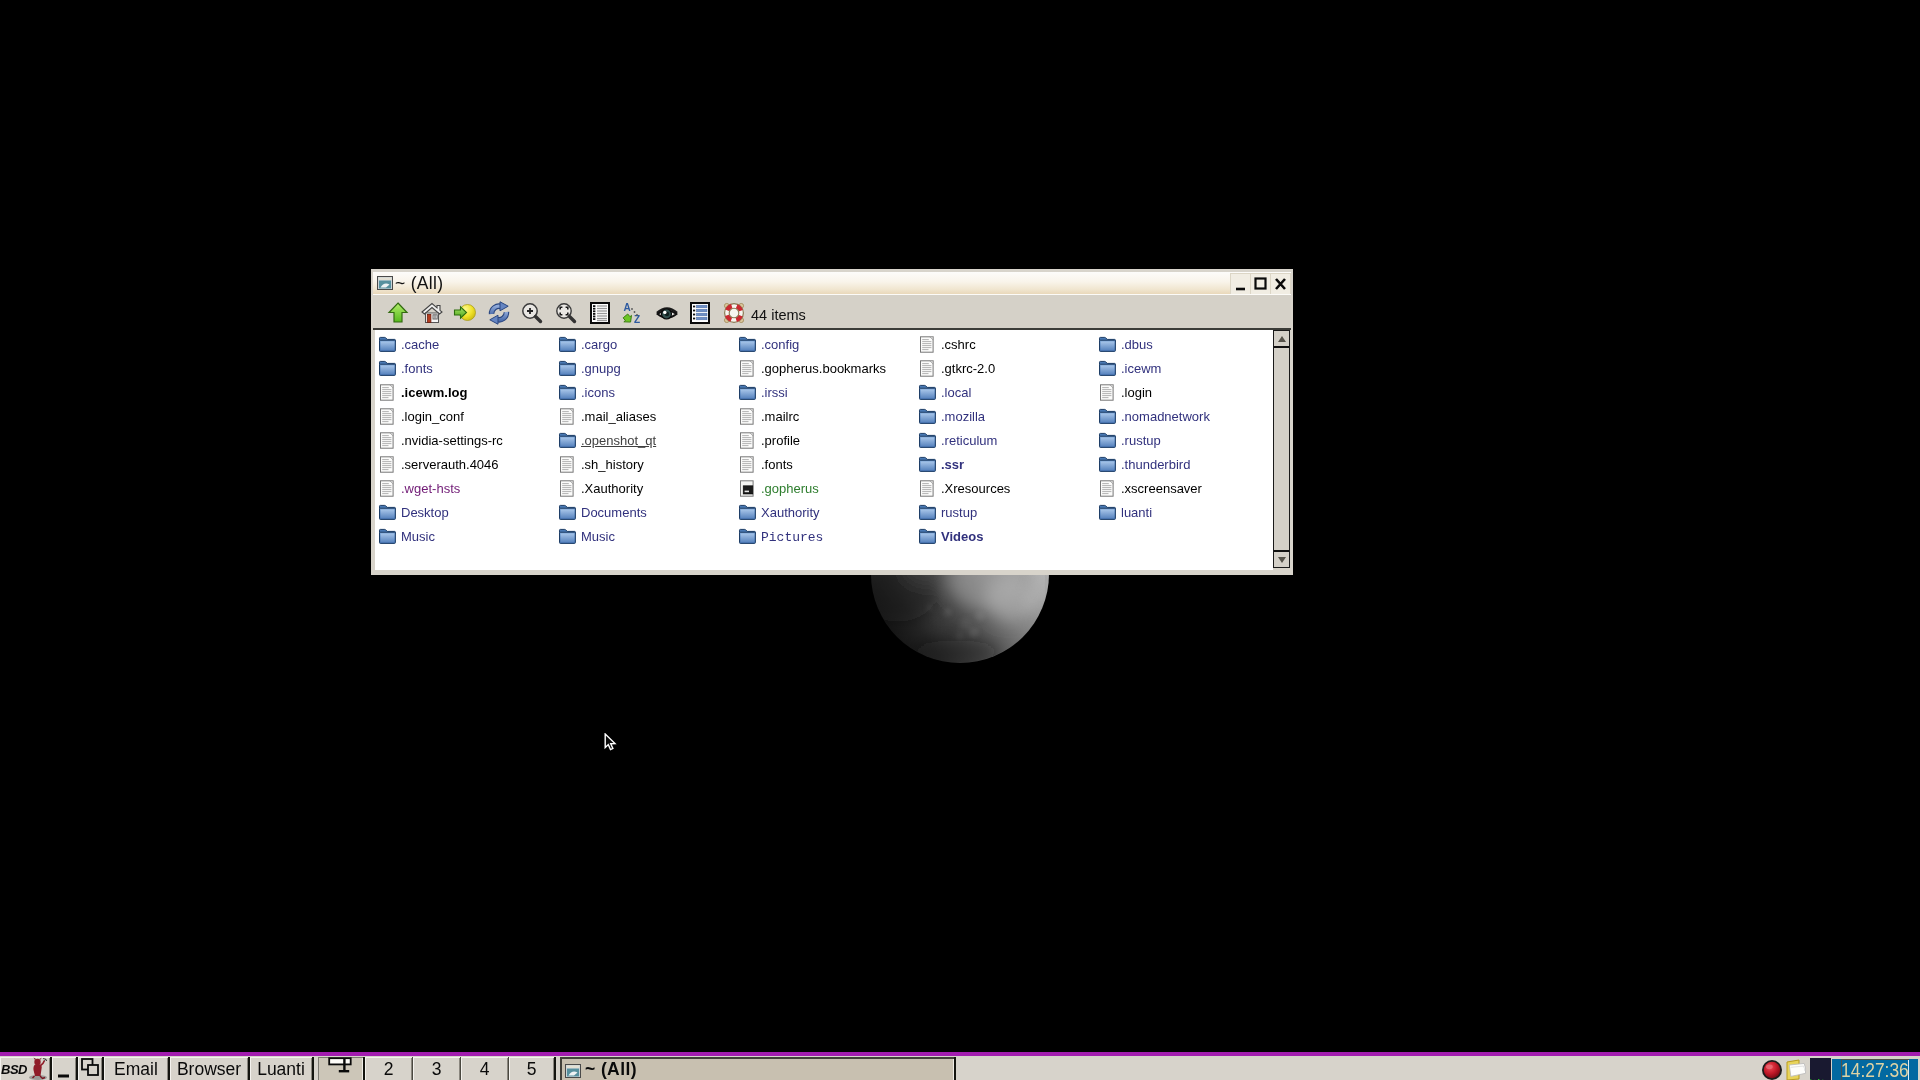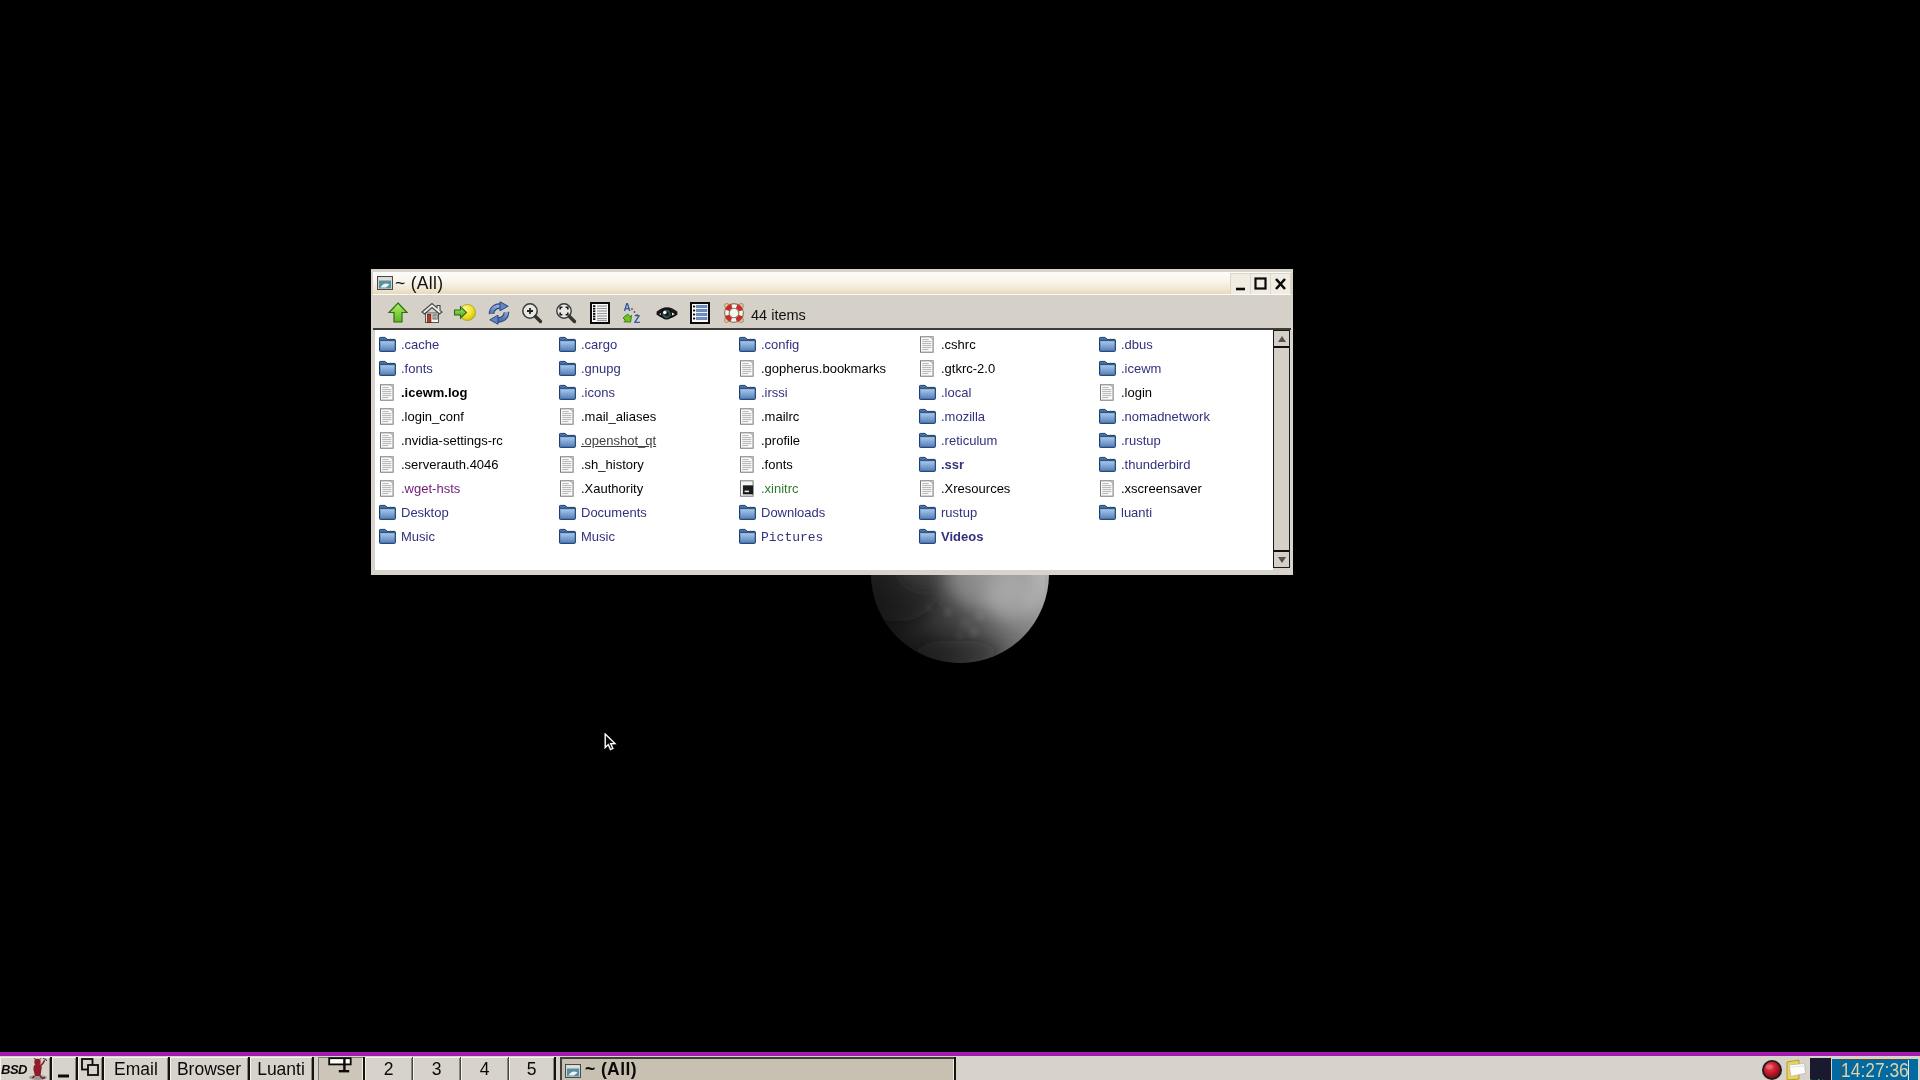--- a/index.html
+++ b/index.html
@@ -439,26 +439,26 @@
 <line x1="4.2" y1="7.6" x2="13.4" y2="7.6"></line>
             <line x1="4.2" y1="9.6" x2="13.4" y2="9.6"></line>
 <line x1="4.2" y1="11.6" x2="13.4" y2="11.6"></line>
             <line x1="4.2" y1="13.6" x2="10.5" y2="13.6"></line>
 </g>
         </svg><span style="color:#000;">.fonts</span></div>
 <div class="fi" style="left:363px;top:150px"><svg width="19" height="17" viewBox="0 0 19 17">
 <rect x="2.5" y="0.8" width="12.6" height="15.4" fill="#f4f4f2" stroke="#777" stroke-width="1"></rect>
 <rect x="5.2" y="5.8" width="9.6" height="8.2" fill="#1b1b1b" stroke="#000" stroke-width="0.6"></rect>
 <rect x="6.6" y="10.6" width="4.4" height="1.6" fill="#e8e8e8"></rect>
-</svg><span style="color:#2d7d2d;">.xinitrc</span></div>
+</svg><span style="color:#2d7d2d;">.gopherus</span></div>
 <div class="fi" style="left:363px;top:174px"><svg width="19" height="17" viewBox="0 0 19 17">
 <path d="M1.5 4.5 L1.5 2.2 Q1.5 1.4 2.3 1.4 L6.8 1.4 Q7.4 1.4 7.8 1.9 L9.2 3.4 L16.6 3.4 Q17.4 3.4 17.4 4.2 L17.4 5.5 Z" fill="#4a7ab5" stroke="#1d3d66" stroke-width="1"></path>
 <rect x="1.5" y="4.2" width="15.9" height="11.2" rx="0.8" fill="url(#fg)" stroke="#1d3d66" stroke-width="1"></rect>
 <rect x="2.8" y="5.6" width="13.4" height="8.6" rx="0.5" fill="url(#fg2)"></rect>
-</svg><span style="color:#31317d;">Downloads</span></div>
+</svg><span style="color:#31317d;">Xauthority</span></div>
 <div class="fi" style="left:363px;top:198px"><svg width="19" height="17" viewBox="0 0 19 17">
 <path d="M1.5 4.5 L1.5 2.2 Q1.5 1.4 2.3 1.4 L6.8 1.4 Q7.4 1.4 7.8 1.9 L9.2 3.4 L16.6 3.4 Q17.4 3.4 17.4 4.2 L17.4 5.5 Z" fill="#4a7ab5" stroke="#1d3d66" stroke-width="1"></path>
 <rect x="1.5" y="4.2" width="15.9" height="11.2" rx="0.8" fill="url(#fg)" stroke="#1d3d66" stroke-width="1"></rect>
 <rect x="2.8" y="5.6" width="13.4" height="8.6" rx="0.5" fill="url(#fg2)"></rect>
 </svg><span style="color:#31317d;font-family:Liberation Mono, monospace;">Pictures</span></div>
 <div class="fi" style="left:543px;top:6px"><svg width="19" height="17" viewBox="0 0 19 17">
 <rect x="2.5" y="0.8" width="12.6" height="15.4" fill="#fbfbfa" stroke="#777" stroke-width="1"></rect>
 <path d="M11.8 0.8 L15.1 0.8 L15.1 4 Z" fill="#ddd" stroke="#999" stroke-width="0.7"></path>
 <g stroke="#b3b3b3" stroke-width="1">
 <line x1="4.2" y1="3.6" x2="10.8" y2="3.6"></line>

